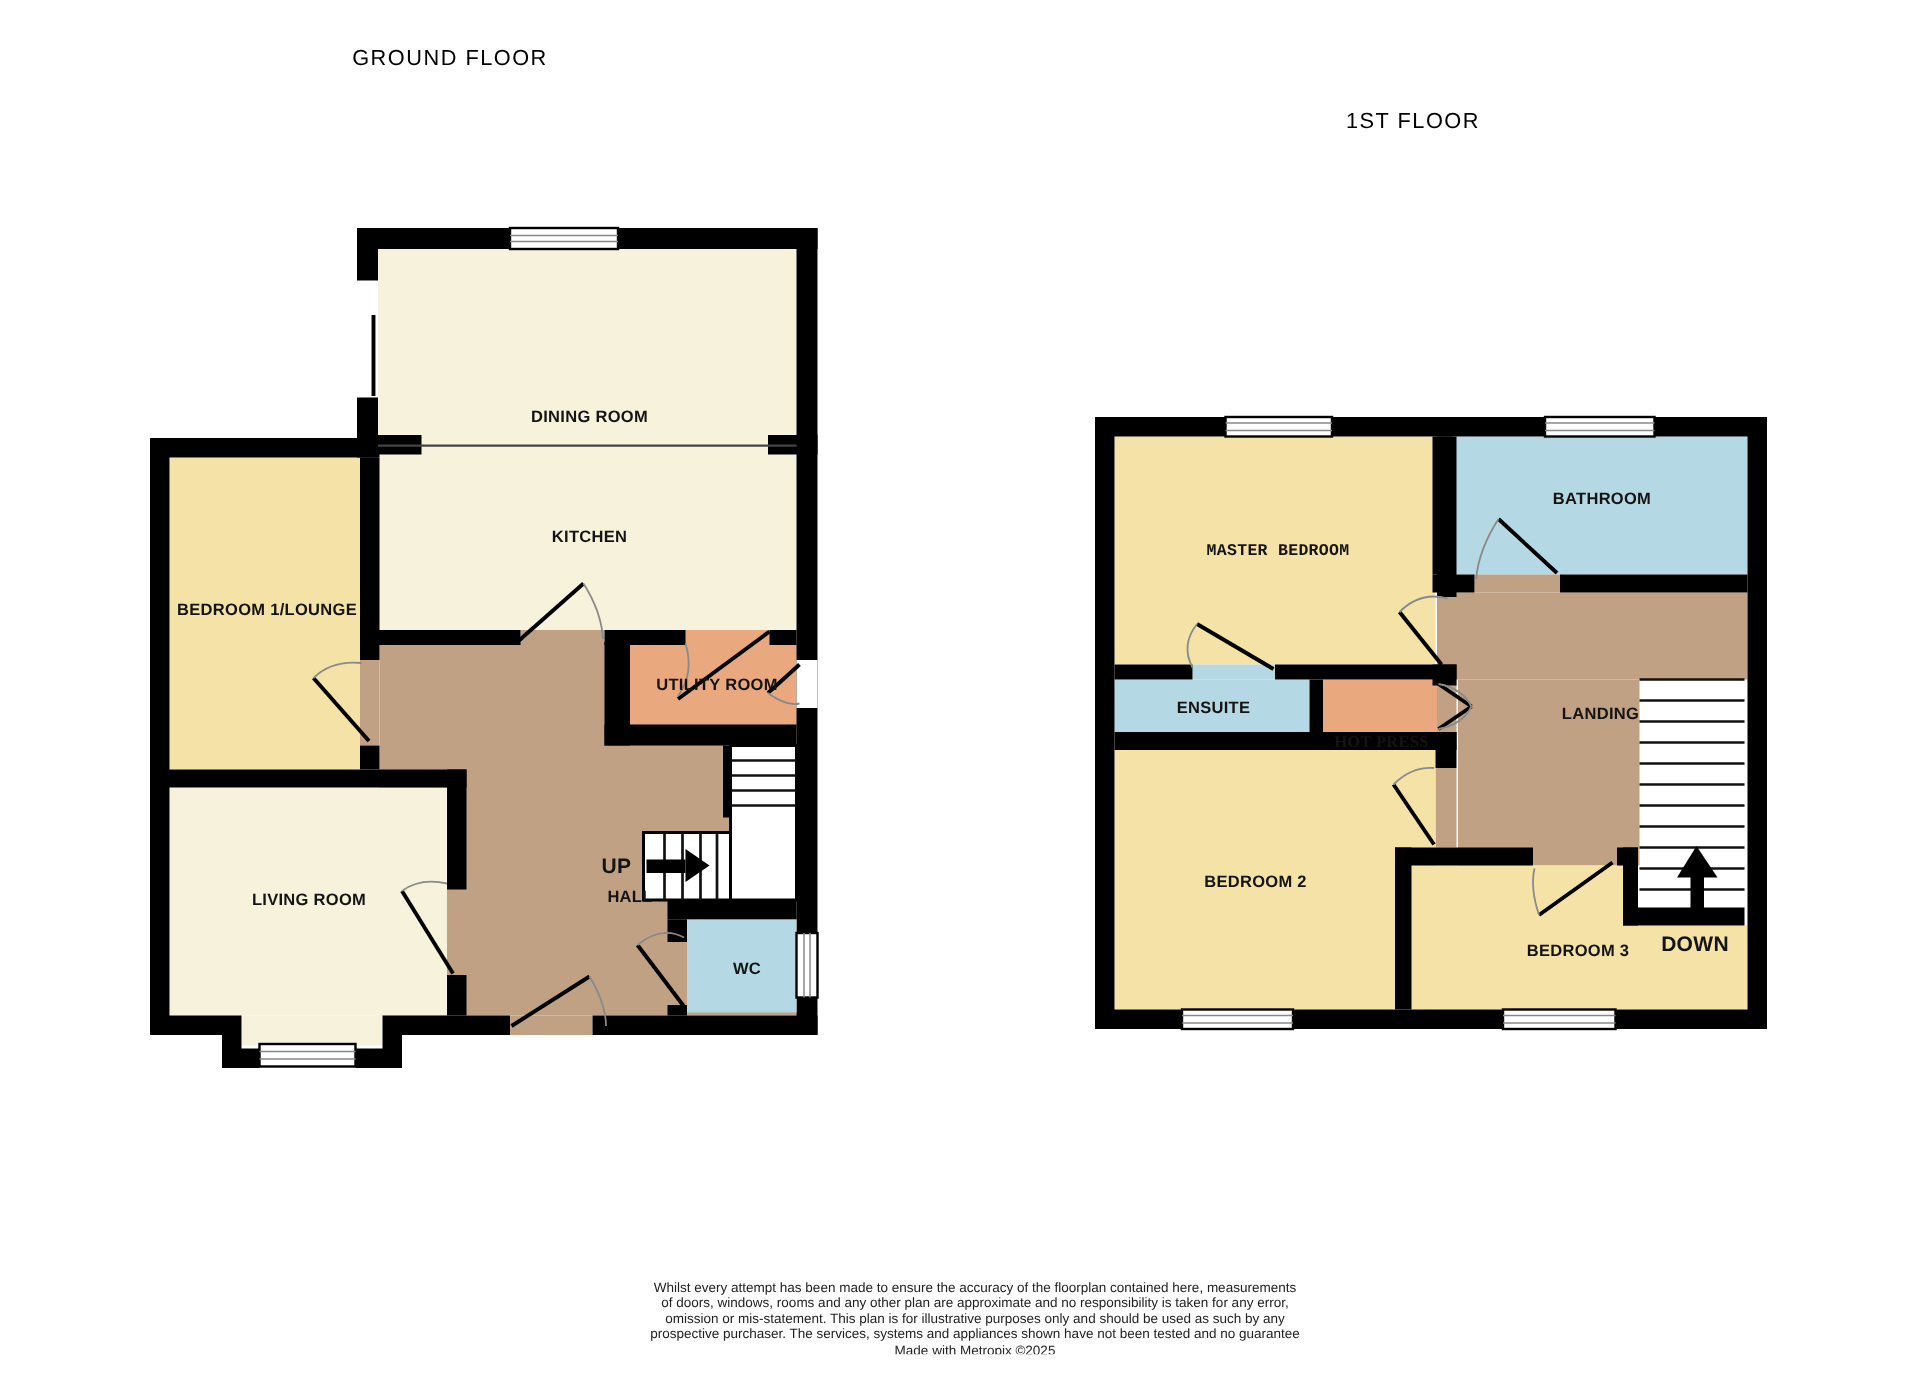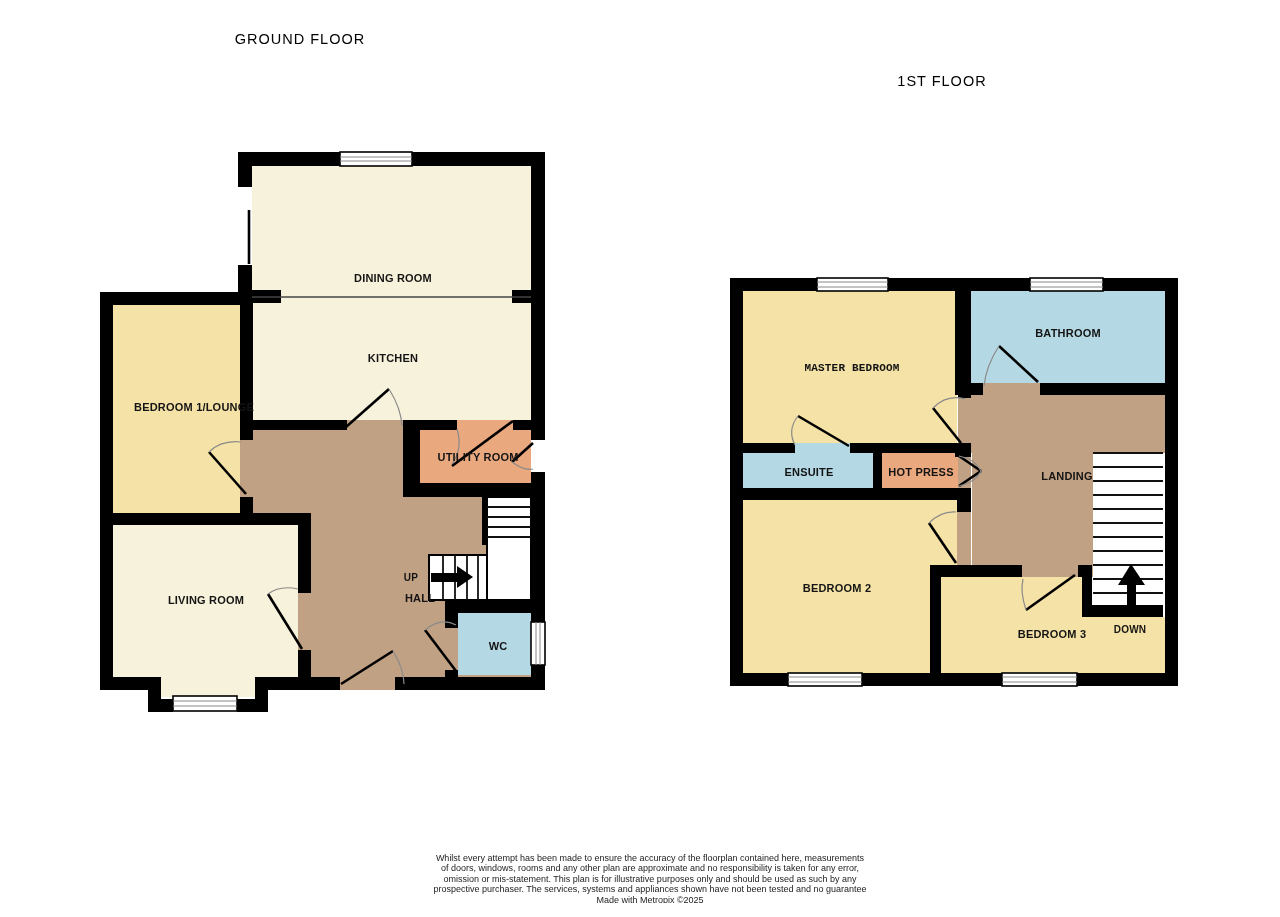--- a/index.html
+++ b/index.html
@@ -3,21 +3,21 @@
 <meta charset="utf-8">
 <style>
   html,body{margin:0;padding:0;background:#ffffff;}
   #stage{position:relative;width:1280px;height:903px;background:#fff;overflow:hidden;
          font-family:"Liberation Sans", sans-serif;}
   #plan-svg{position:absolute;left:0;top:0;z-index:1;}
   .floor-title{position:absolute;transform:translate(-50%,-50%);font-size:14.5px;
 0    color:var(--title);letter-spacing:1px;white-space:nowrap;z-index:2;}
   .rlabel{position:absolute;transform:translate(-50%,-50%);font-weight:bold;font-size:11px;
     color:var(--ink);letter-spacing:.2px;white-space:nowrap;z-index:2;}
-  .rlabel.small{font-size:10px;font-weight:bold;}
+  .rlabel.small{font-size:14px;font-weight:bold;}
   .w{fill:var(--wall);}
   .cream{fill:var(--cream);} .yellow{fill:var(--yellow);} .brown{fill:var(--brown);}
   .orange{fill:var(--orange);} .blue{fill:var(--blue);} .white{fill:#ffffff;}
   .outln{stroke:#000;stroke-width:2;}
   .tread{stroke:#111;stroke-width:1.8;}
   .thin{stroke:#444;stroke-width:1.5;}
   .leaf{stroke:var(--wall);stroke-width:2.6;}
   .arc{stroke:var(--arc);stroke-width:1.2;fill:none;}
   .winframe{fill:#fff;stroke:#000;stroke-width:1.6;}
   .winline{stroke:#888;stroke-width:1;}
@@ -243,31 +243,31 @@
       <path class="arc" d="M1026,610 Q1020,592 1023,579"></path>
     </g>
   </g>
 </svg>
 
   <div class="floor-title" style="left:300px;top:39px;">GROUND FLOOR</div>
   <div class="floor-title" style="left:942px;top:39px;margin-top:42px;">1ST FLOOR</div>
 
   <div class="rlabel" style="left:393px;top:230px;margin-top:48px;">DINING ROOM</div>
   <div class="rlabel" style="left:393px;top:358px;">KITCHEN</div>
-  <div class="rlabel" style="left:178px;top:407px;margin-left:16px;">BEDROOM 1/LOUNGE</div>
+  <div class="rlabel" style="left:178px;top:407px;">BEDROOM 1/LOUNGE</div>
   <div class="rlabel" style="left:478px;top:457px;">UTILITY ROOM</div>
   <div class="rlabel" style="left:206px;top:600px;">LIVING ROOM</div>
   <div class="rlabel small" style="left:411px;top:577px;">UP</div>
   <div class="rlabel" style="left:420px;top:598px;">HALL</div>
   <div class="rlabel" style="left:498px;top:646px;">WC</div>
 
   <div class="rlabel" style="left:852px;top:368px;font-family:Liberation Mono, monospace;">MASTER BEDROOM</div>
   <div class="rlabel" style="left:1068px;top:333px;">BATHROOM</div>
   <div class="rlabel" style="left:809px;top:472px;">ENSUITE</div>
-  <div class="rlabel" style="left:921px;top:472px;">HOT PRESS</div>
+  <div class="rlabel" style="left:921px;top:495px;font-family:Liberation Serif, serif;">HOT PRESS</div>
   <div class="rlabel" style="left:1067px;top:476px;">LANDING</div>
   <div class="rlabel" style="left:837px;top:588px;">BEDROOM 2</div>
   <div class="rlabel" style="left:1052px;top:634px;">BEDROOM 3</div>
   <div class="rlabel small" style="left:1130px;top:629px;">DOWN</div>
 
   <div id="footer">
     <div>Whilst every attempt has been made to ensure the accuracy of the floorplan contained here, measurements</div>
     <div>of doors, windows, rooms and any other plan are approximate and no responsibility is taken for any error,</div>
     <div>omission or mis-statement. This plan is for illustrative purposes only and should be used as such by any</div>
     <div>prospective purchaser. The services, systems and appliances shown have not been tested and no guarantee</div>

